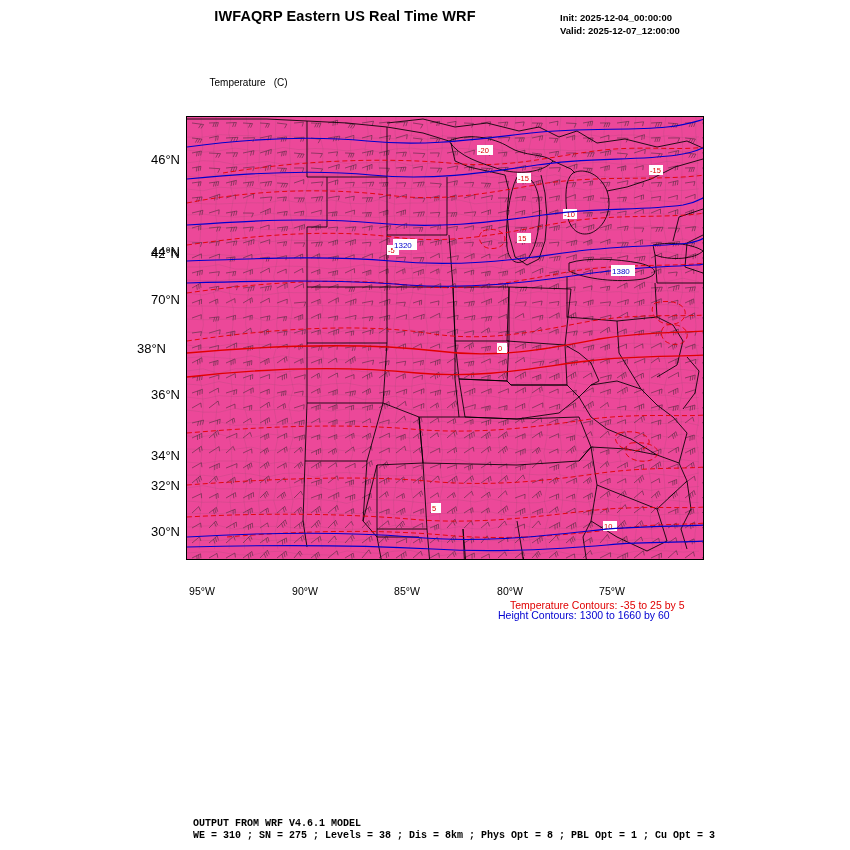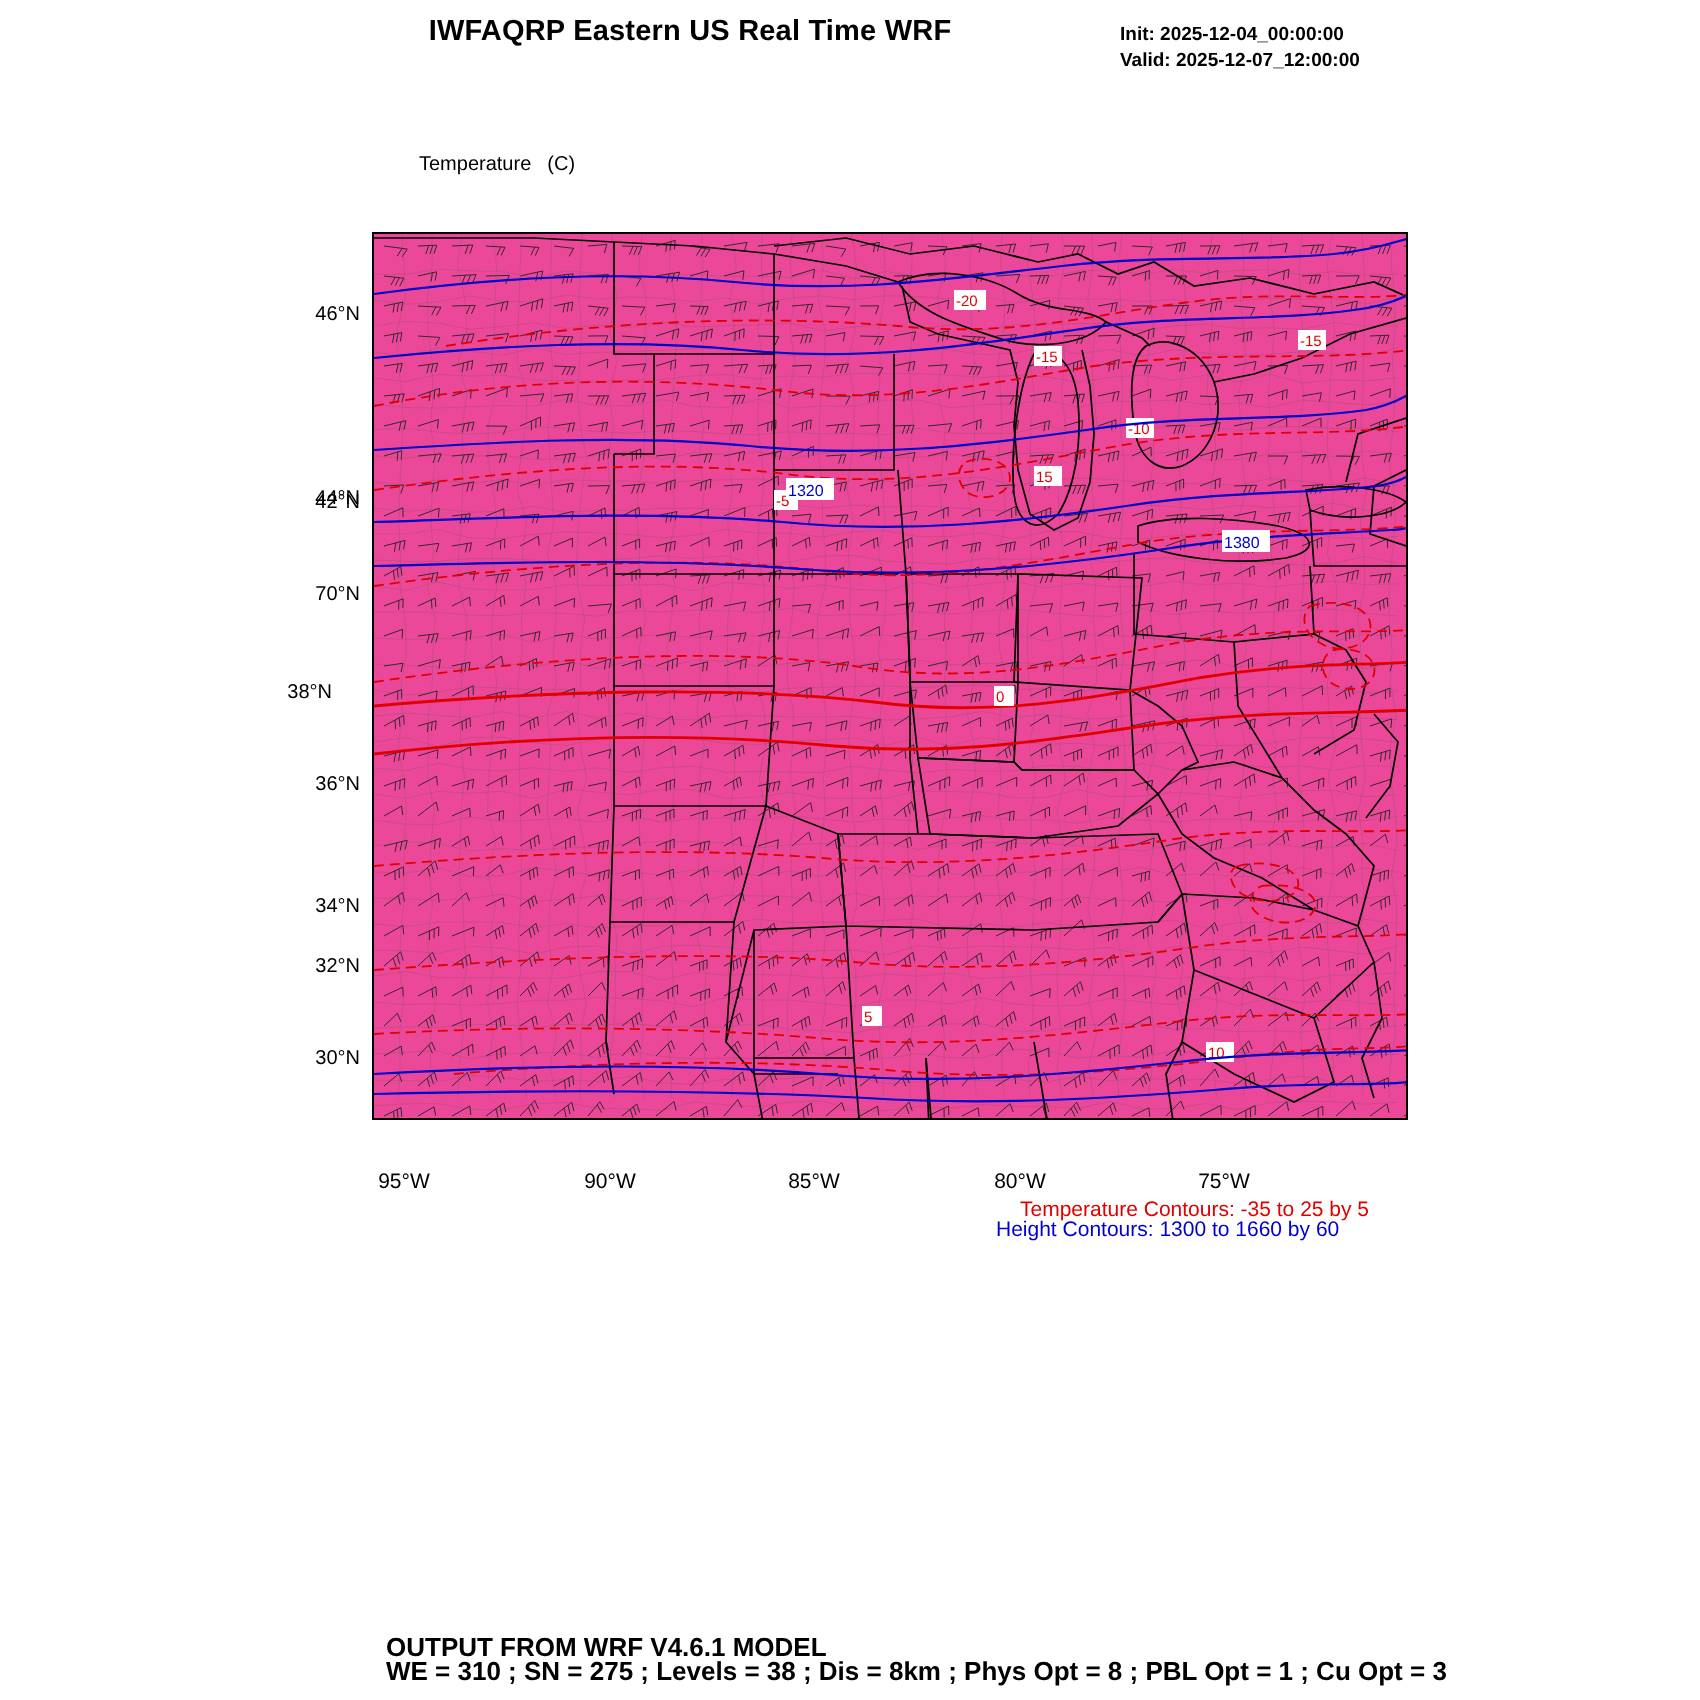--- a/index.html
+++ b/index.html
@@ -59,21 +59,21 @@
     border: 1.2px solid #000;
     box-sizing: border-box;
     overflow: hidden;
     background: #ec4899;
   }
   #map-svg { display: block; }
 
   
   .lat-label {
     position: absolute;
-    font-size: 10px;
+    font-size: 13px;
     text-align: right;
     width: 46px;
   }
   .lon-label {
     position: absolute;
     font-size: 10.5px;
     text-align: center;
     width: 46px;
   }
   .legend {
@@ -81,23 +81,24 @@
     font-size: 10.5px;
     left: 498px;
   }
   #legend-height { top: 609px; color: #0000d0; }
   #legend-temp  { top: 599px; color: #e00000; margin-left: 12px; }
 
   #footer {
     position: absolute;
     left: 193px;
     top: 818px;
-    font-size: 13px;
+    font-size: 10px;
     font-weight: bold;
     line-height: 11.5px;
+    font-family: Liberation Mono, monospace;
   }
 </style>
 </head>
 <body>
 
 <div class="page">
 
   <div id="title">IWFAQRP Eastern US Real Time WRF</div>
 
   <div id="init-block">

